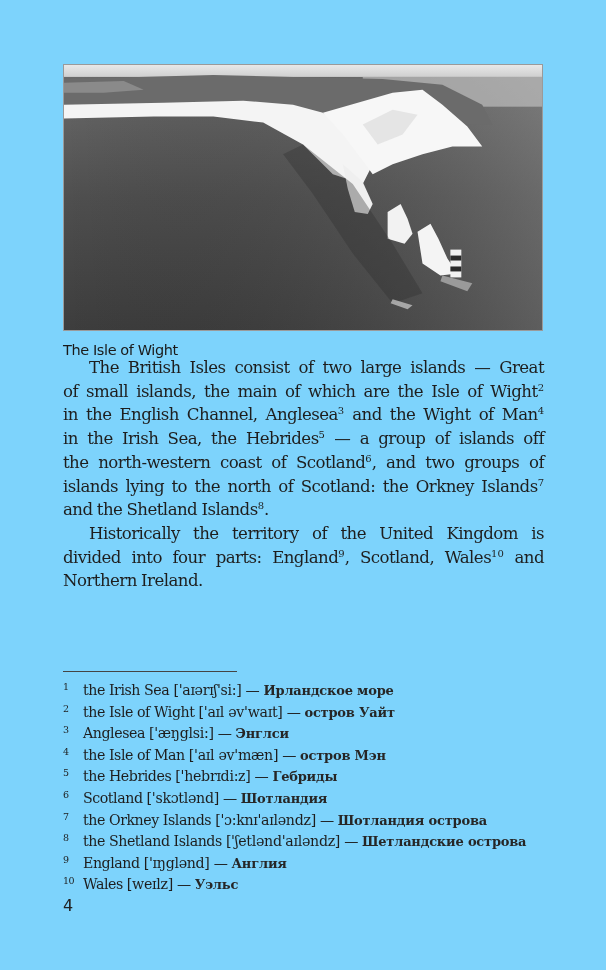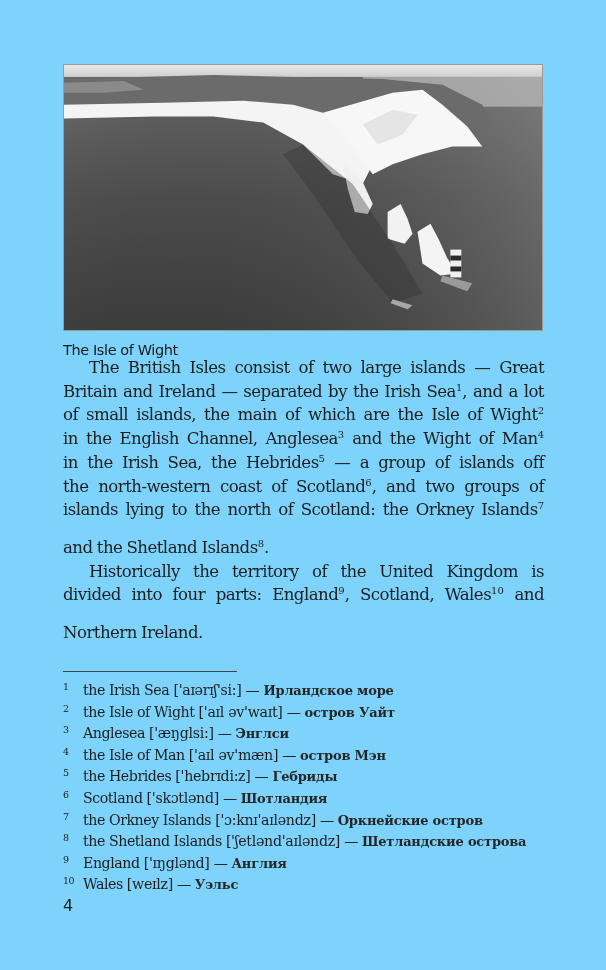--- a/index.html
+++ b/index.html
@@ -50,21 +50,21 @@
       color: #1e1e1e;
       letter-spacing: -0.55px;
       word-spacing: -0.5px;
     }
     .body-text .ln {
       display: block;
       text-align: justify;
       text-align-last: justify;
       white-space: nowrap;
     }
-    .body-text .ln.last { text-align-last: left; margin-top: 14px; }
+    .body-text .ln.last { text-align-last: left; }
     .body-text .ln.indent { text-indent: 26px; }
     sup.fn {
       font-size: 10px;
       line-height: 0;
       vertical-align: 6px;
       letter-spacing: 0;
     }
     
     .fn-rule {
       position: absolute;
@@ -161,41 +161,40 @@
       <path d="M240 80 L290 120 L330 180 L360 230 L330 240 L290 190 L250 130 L220 90 Z" fill="#2f2f2f" opacity="0.35"></path>
 
       <path d="M330 236 L350 242 L345 246 L328 240 Z" fill="#cfcfcf" opacity="0.7"></path>
     </svg>
   </div>
 
   <div class="caption">The Isle of Wight</div>
 
   <div class="body-text">
     <span class="ln indent">The British Isles consist of two large islands — Great</span>
-    <span class="ln"><span>Britain and Ireland — separated by the Irish Sea</span><sup class="fn">1</sup><span>, and a lot</span></span>
     <span class="ln"><span>of small islands, the main of which are the Isle of Wight</span><sup class="fn">2</sup></span>
     <span class="ln"><span>in the English Channel, Anglesea</span><sup class="fn">3</sup><span> and the Wight of Man</span><sup class="fn">4</sup></span>
     <span class="ln"><span>in the Irish Sea, the Hebrides</span><sup class="fn">5</sup><span> — a group of islands off</span></span>
     <span class="ln"><span>the north-western coast of Scotland</span><sup class="fn">6</sup><span>, and two groups of</span></span>
     <span class="ln"><span>islands lying to the north of Scotland: the Orkney Islands</span><sup class="fn">7</sup></span>
     <span class="ln last"><span>and the Shetland Islands</span><sup class="fn">8</sup><span>.</span></span>
     <span class="ln indent">Historically the territory of the United Kingdom is</span>
     <span class="ln"><span>divided into four parts: England</span><sup class="fn">9</sup><span>, Scotland, Wales</span><sup class="fn">10</sup><span> and</span></span>
     <span class="ln last">Northern Ireland.</span>
   </div>
 
   <div class="fn-rule"></div>
 
   <ul class="footnotes">
     <li><span class="num">1</span><span>the Irish Sea</span> <span class="ipa">['aɪərɪʃ'si:]</span> <span>—</span> <span class="ru">Ирландское море</span></li>
     <li><span class="num">2</span><span>the Isle of Wight</span> <span class="ipa">['aɪl əv'waɪt]</span> <span>—</span> <span class="ru">остров Уайт</span></li>
     <li><span class="num">3</span><span>Anglesea</span> <span class="ipa">['æŋglsi:]</span> <span>—</span> <span class="ru">Энглси</span></li>
     <li><span class="num">4</span><span>the Isle of Man</span> <span class="ipa">['aɪl əv'mæn]</span> <span>—</span> <span class="ru">остров Мэн</span></li>
     <li><span class="num">5</span><span>the Hebrides</span> <span class="ipa">['hebrɪdi:z]</span> <span>—</span> <span class="ru">Гебриды</span></li>
     <li><span class="num">6</span><span>Scotland</span> <span class="ipa">['skɔtlənd]</span> <span>—</span> <span class="ru">Шотландия</span></li>
-    <li><span class="num">7</span><span>the Orkney Islands</span> <span class="ipa">['ɔ:knɪ'aɪləndz]</span> <span>—</span> <span class="ru">Оркнейские остров</span></li>
+    <li><span class="num">7</span><span>the Orkney Islands</span> <span class="ipa">['ɔ:knɪ'aɪləndz]</span> <span>—</span> <span class="ru">Шотландия острова</span></li>
     <li><span class="num">8</span><span>the Shetland Islands</span> <span class="ipa">['ʃetlənd'aɪləndz]</span> <span>—</span> <span class="ru">Шетландские острова</span></li>
     <li><span class="num">9</span><span>England</span> <span class="ipa">['ɪŋglənd]</span> <span>—</span> <span class="ru">Англия</span></li>
     <li><span class="num">10</span><span>Wales</span> <span class="ipa">[weɪlz]</span> <span>—</span> <span class="ru">Уэльс</span></li>
   </ul>
 
   <div class="page-number">4</div>
 </div>
 
 </body></html>

